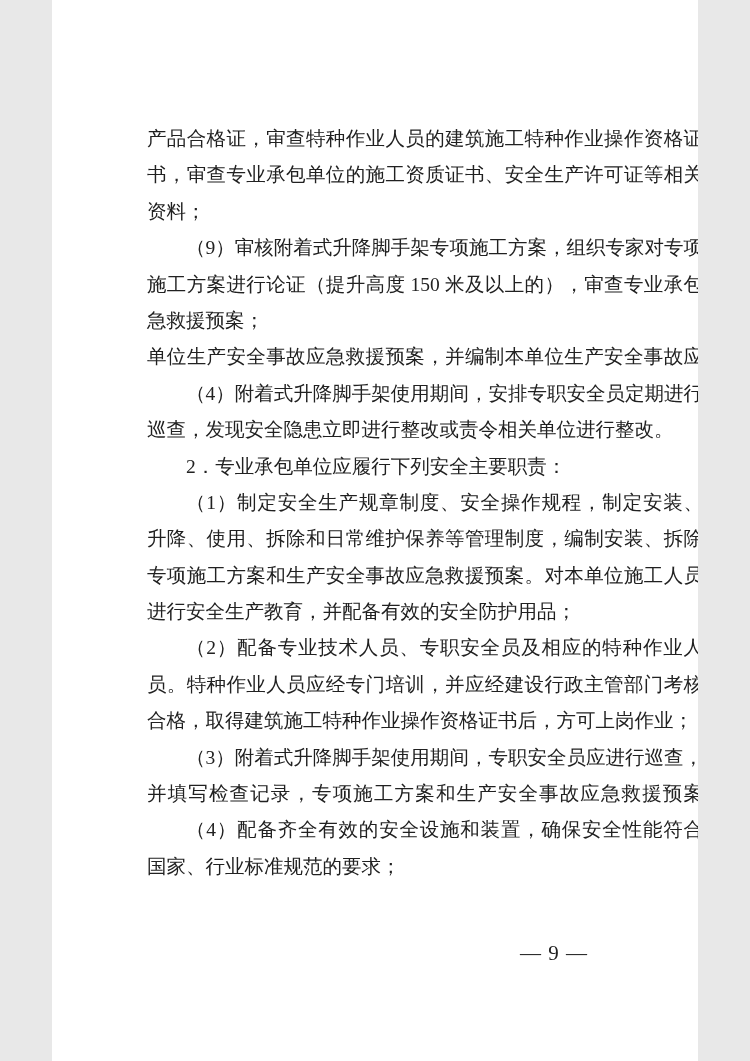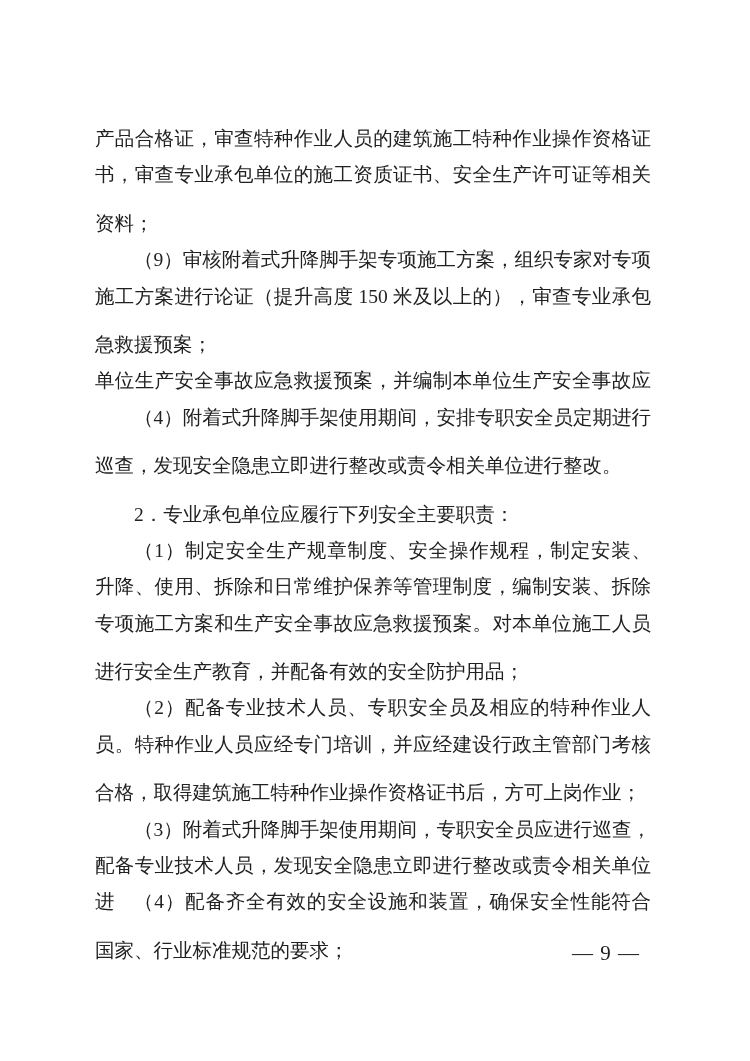--- a/index.html
+++ b/index.html
@@ -2,21 +2,21 @@
 <html><head>
 <meta charset="utf-8">
 <style>
   html, body {
     margin: 0;
     padding: 0;
     background: #e8e8e8;
   }
   .page {
     position: relative;
-    width: 750px;
+    width: 646px;
     height: 1061px;
     margin: 0 auto;
     background: #ffffff;
     font-family: "Liberation Serif", serif;
     color: #212121;
     overflow: hidden;
   }
   .text-body {
     position: absolute;
     left: 95px;
@@ -26,21 +26,20 @@
   }
   .line {
     height: 36.4px;
     line-height: 36.4px;
     text-align: justify;
     text-align-last: justify;
     letter-spacing: 0;
   }
   .line.last {
     text-align-last: left;
-    margin-top: 12px;
   }
   .line.indent {
     text-indent: 2em;
   }
   .footer {
     position: absolute;
     top: 941px;
     right: 110px;
     font-size: 21px;
     line-height: 24px;
@@ -64,20 +63,20 @@
       <div class="line last">巡查，发现安全隐患立即进行整改或责令相关单位进行整改。</div>
       <div class="line last indent">2．专业承包单位应履行下列安全主要职责：</div>
       <div class="line indent">（1）制定安全生产规章制度、安全操作规程，制定安装、</div>
       <div class="line">升降、使用、拆除和日常维护保养等管理制度，编制安装、拆除</div>
       <div class="line">专项施工方案和生产安全事故应急救援预案。对本单位施工人员</div>
       <div class="line last">进行安全生产教育，并配备有效的安全防护用品；</div>
       <div class="line indent">（2）配备专业技术人员、专职安全员及相应的特种作业人</div>
       <div class="line">员。特种作业人员应经专门培训，并应经建设行政主管部门考核</div>
       <div class="line last">合格，取得建筑施工特种作业操作资格证书后，方可上岗作业；</div>
       <div class="line indent">（3）附着式升降脚手架使用期间，专职安全员应进行巡查，</div>
-      <div class="line">配备专业技术人员，发现安全隐患立即进行整改或责令相关单位进</div>
+      <div class="line">并填写检查记录，专项施工方案和生产安全事故应急救援预案</div>
       <div class="line indent">（4）配备齐全有效的安全设施和装置，确保安全性能符合</div>
       <div class="line last">国家、行业标准规范的要求；</div>
     </div>
   <div class="footer">
     <span>— 9 —</span>
   </div>
 </div>
 
 </body></html>

